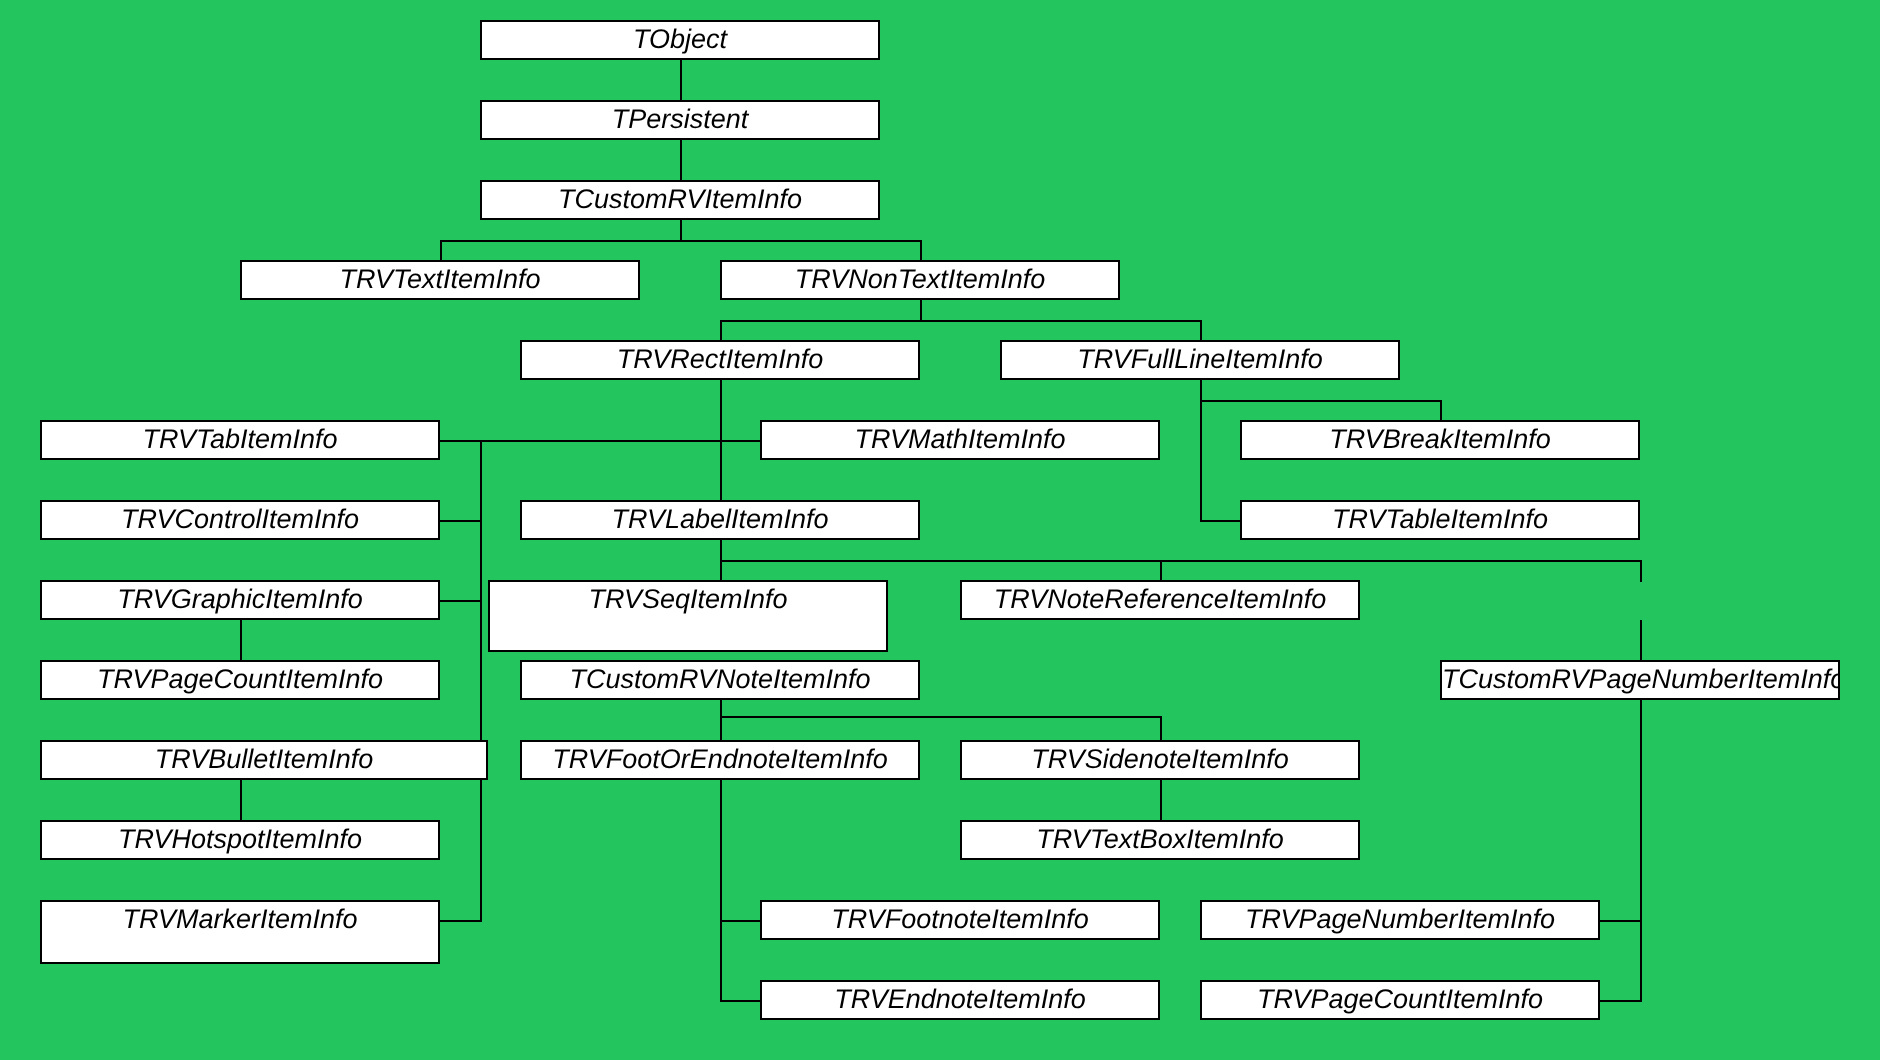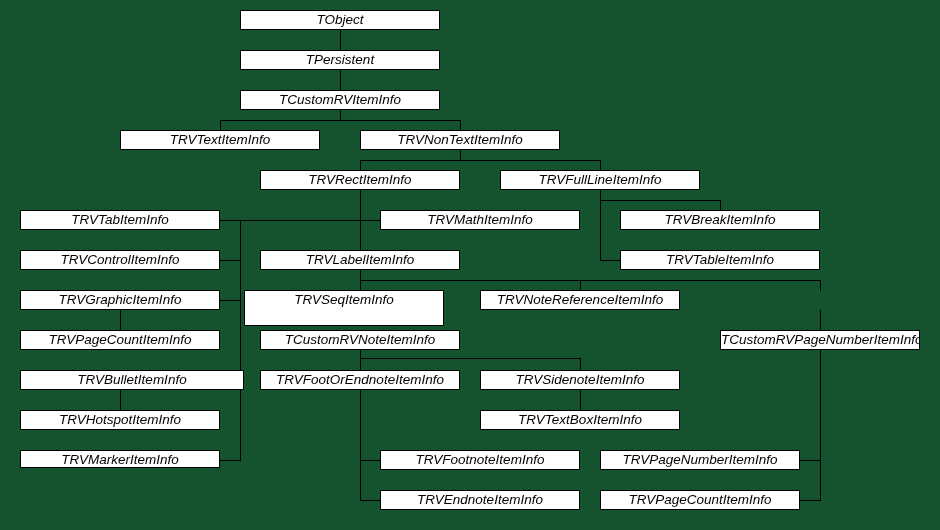--- a/index.html
+++ b/index.html
@@ -1,20 +1,20 @@
 <!DOCTYPE html>
 <html><head>
 <meta charset="utf-8">
 <style>
   html, body { margin: 0; padding: 0; background: #ffffff; }
   #canvas {
     position: relative;
     width: 940px;
     height: 530px;
-    background: #14532d;
+    background: #22c55e;
     overflow: hidden;
     font-family: "Liberation Sans", sans-serif;
   }
   .node {
     position: absolute;
     box-sizing: border-box;
     width: 200px;
     height: 20px;
     border: 1px solid #000000;
     background: #ffffff;
@@ -91,18 +91,18 @@
     <div class="node" style="left: 244px; top: 290px; width: 200px; height: 36px; font-style: italic;">TRVSeqItemInfo</div>
     <div class="node" style="left: 480px; top: 290px; width: 200px; height: 20px;">TRVNoteReferenceItemInfo</div>
     <div class="node" style="left: 20px; top: 330px; width: 200px; height: 20px;">TRVPageCountItemInfo</div>
     <div class="node" style="left: 260px; top: 330px; width: 200px; height: 20px;">TCustomRVNoteItemInfo</div>
     <div class="node" style="left: 720px; top: 330px; width: 200px; height: 20px;">TCustomRVPageNumberItemInfo</div>
     <div class="node" style="left: 20px; top: 370px; width: 224px; height: 20px;">TRVBulletItemInfo</div>
     <div class="node" style="left: 260px; top: 370px; width: 200px; height: 20px;">TRVFootOrEndnoteItemInfo</div>
     <div class="node" style="left: 480px; top: 370px; width: 200px; height: 20px;">TRVSidenoteItemInfo</div>
     <div class="node" style="left: 20px; top: 410px; width: 200px; height: 20px;">TRVHotspotItemInfo</div>
     <div class="node" style="left: 480px; top: 410px; width: 200px; height: 20px;">TRVTextBoxItemInfo</div>
-    <div class="node" style="left: 20px; top: 450px; width: 200px; height: 18px;">TRVMarkerItemInfo</div>
+    <div class="node" style="left: 20px; top: 450px; width: 200px; height: 32px;">TRVMarkerItemInfo</div>
     <div class="node" style="left: 380px; top: 450px; width: 200px; height: 20px;">TRVFootnoteItemInfo</div>
     <div class="node" style="left: 600px; top: 450px; width: 200px; height: 20px;">TRVPageNumberItemInfo</div>
     <div class="node" style="left: 380px; top: 490px; width: 200px; height: 20px;">TRVEndnoteItemInfo</div>
     <div class="node" style="left: 600px; top: 490px; width: 200px; height: 20px;">TRVPageCountItemInfo</div>
   </div>
 
 </body></html>

